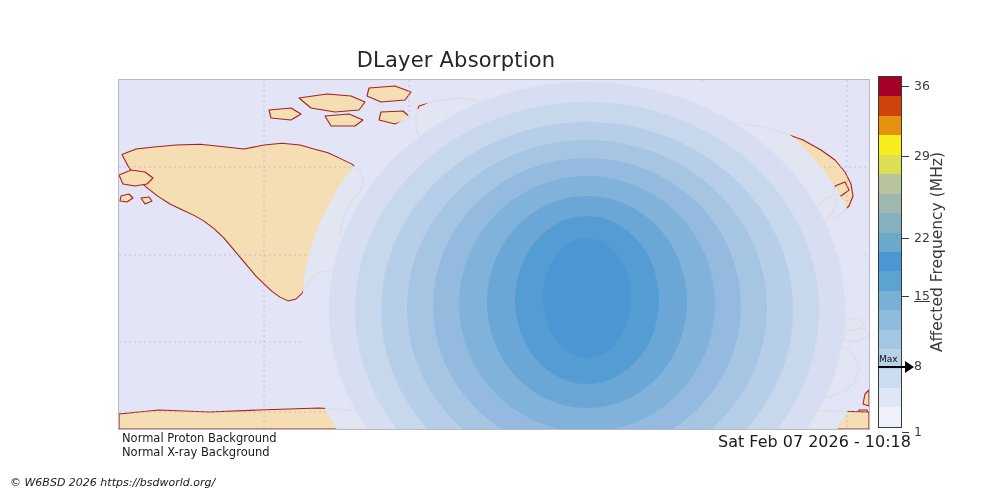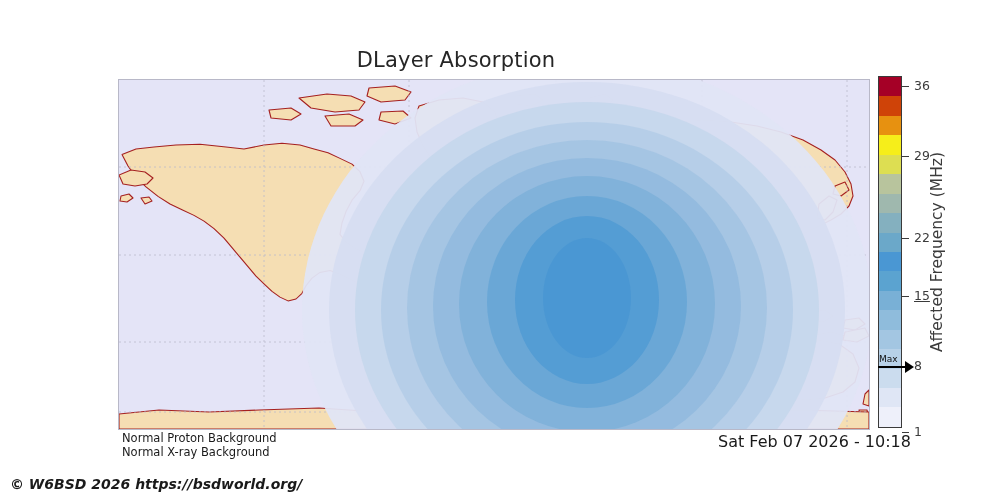--- a/index.html
+++ b/index.html
@@ -42,22 +42,22 @@
   .maxmark{position:absolute;left:0;top:0;width:42px;height:22px;}
   .maxmark .mtext{position:absolute;left:1px;top:-2px;font-size:9px;color:#111;}
   .maxmark .marrow{position:absolute;left:0px;top:10px;width:30px;height:2px;background:#000;}
   .maxmark .mhead{position:absolute;left:27px;top:5px;width:0;height:0;
     border-top:6px solid transparent;border-bottom:6px solid transparent;
     border-left:9px solid #000;}
 
   
   .note{position:absolute;left:122px;font-size:11.5px;color:#1a1a1a;}
   .stamp{position:absolute;left:718px;top:432px;font-size:16px;color:#1a1a1a;}
-  .credit{position:absolute;left:10px;top:476px;font-size:14px;color:#1a1a1a;
-          font-style:italic;font-weight:bold;text-align:right;}
+  .credit{position:absolute;left:10px;top:476px;font-size:11px;color:#1a1a1a;
+          font-style:italic;font-weight:normal;text-align:right;}
 </style>
 </head>
 <body>
 
 <div id="root">
 
   <div class="title">DLayer Absorption</div>
 
   <div class="map-frame">
     <svg class="map-svg" viewBox="0 0 750 349" preserveAspectRatio="none">

